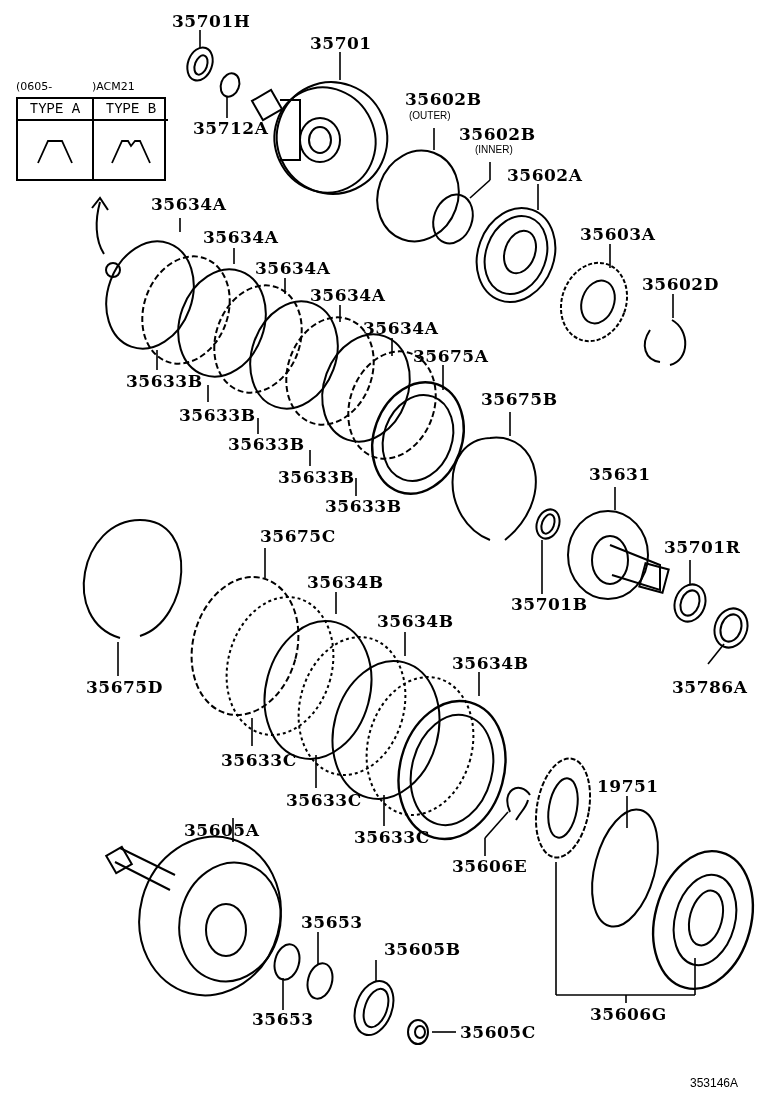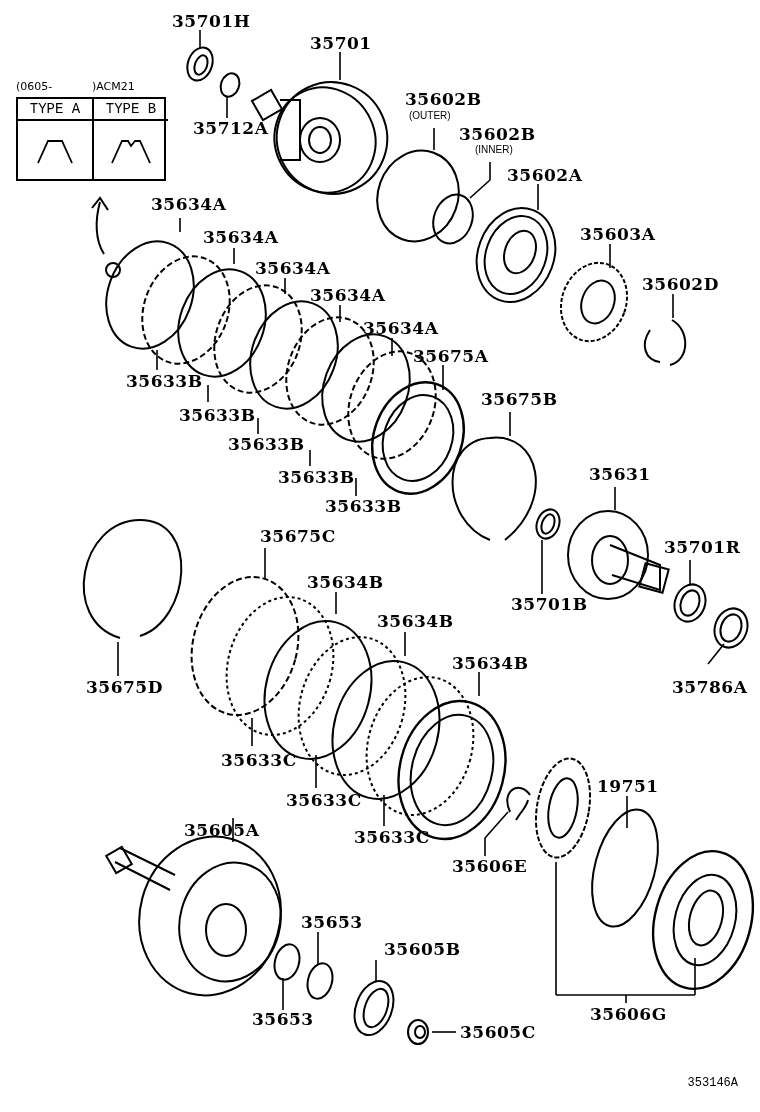--- a/index.html
+++ b/index.html
@@ -12,21 +12,21 @@
          white-space:nowrap; line-height:1; }
   .variant { position:absolute; left:16px; top:97px; width:150px; height:84px;
              border:2px solid #000; box-sizing:border-box; display:flex; }
   .vcell { flex:1; display:flex; flex-direction:column; }
   .vcell + .vcell { border-left:2px solid #000; }
   .vhead { height:26px; border-bottom:2px solid #000; display:flex;
            align-items:center; justify-content:center;
            font-family:Liberation Mono, monospace; font-size:14px; }
   .vbody { flex:1; position:relative; }
   .vrange { position:absolute; top:80px; font-family:"DejaVu Sans", sans-serif; font-size:11px; }
-  .code { position:absolute; right:22px; bottom:22px; font-family:Liberation Mono, monospace;
+  .code { position:absolute; right:22px; bottom:22px; font-family:Liberation Sans, sans-serif;
           font-size:12px; }
 </style>
 </head>
 <body>
 
 <svg class="art" width="760" height="1112" viewBox="0 0 760 1112" fill="none" stroke="#000" stroke-width="2">
 
   <g stroke-width="1.6">
     <line x1="200" y1="30" x2="200" y2="48"></line>
     <line x1="340" y1="52" x2="340" y2="80"></line>

